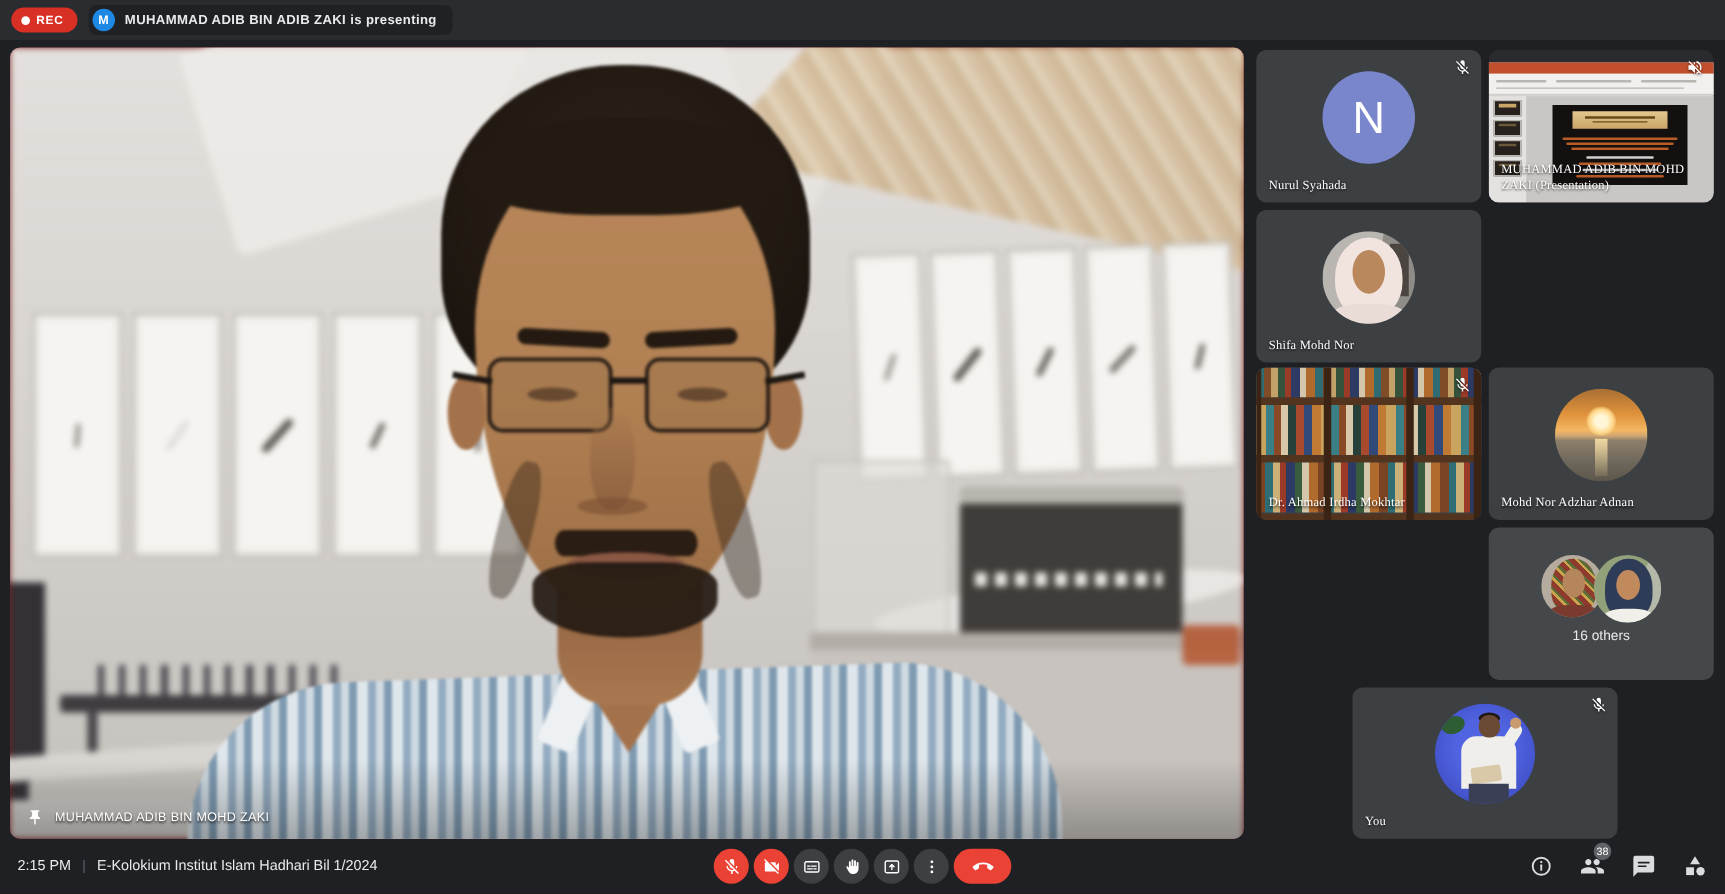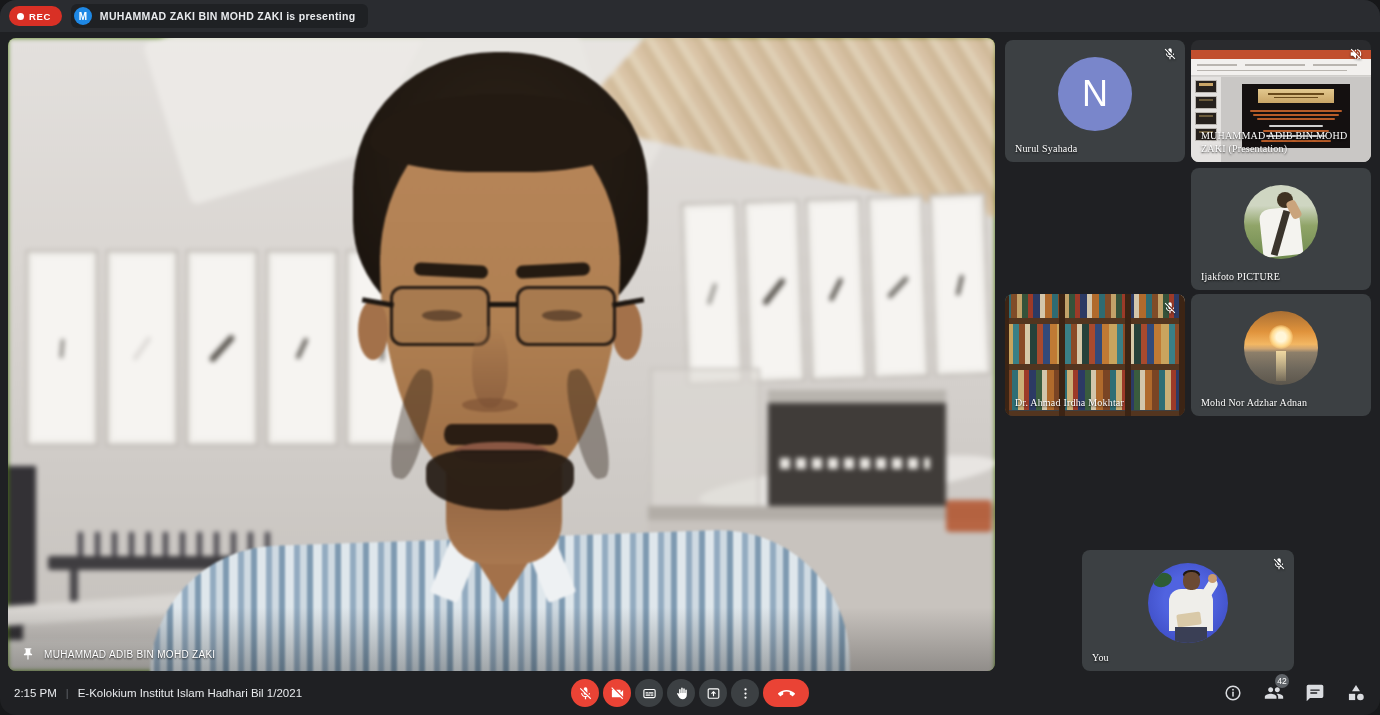--- a/index.html
+++ b/index.html
@@ -2,39 +2,38 @@
 <html><head>
 <meta charset="utf-8">
 <style>
   * { box-sizing: border-box; margin: 0; padding: 0; }
   html,body { background:#17181a; }
   #app {
     position: relative; width: 1380px; height: 715px;
     background: #1f2023; overflow: hidden;
     font-family: "Liberation Sans", sans-serif;
     color: #e8eaed;
-    border-radius: 16px;
   }
 
   
   .topbar { position:absolute; left:0; top:0; width:100%; height:32px;
     background:#2a2c30; display:flex; align-items:center; gap:9px; padding-left:9px; }
   .rec-pill { height:20px; border-radius:10px; background:#d93025; color:#fff;
     display:flex; align-items:center; gap:5px; padding:0 11px 0 8px;
     font-size:9.5px; font-weight:bold; letter-spacing:.6px; }
   .rec-dot { width:7px; height:7px; border-radius:50%; background:#fff; }
   .present-chip { height:24px; border-radius:6px; background:#1f2124;
     display:flex; align-items:center; gap:8px; padding:0 13px 0 3px; }
   .chip-avatar { width:18px; height:18px; border-radius:50%; background:#1e88e5;
     color:#fff; font-size:10px; font-weight:bold; display:flex; align-items:center; justify-content:center; }
   .chip-text { font-size:10.5px; font-weight:600; color:#e8eaed; letter-spacing:.3px; }
 
   
   .main-video { position:absolute; left:8px; top:38px; width:987px; height:633px;
-    border-radius:8px; overflow:hidden; background:#4d7c0f; }
+    border-radius:8px; overflow:hidden; background:#7f1d1d; }
   .scene-bg { position:absolute; inset:0; filter: blur(2.5px); }
   .wallbase { position:absolute; inset:0;
     background: linear-gradient(180deg,#e3e0dd 0%,#dad6d2 35%,#cfcbc7 68%,#c4c0bb 100%); }
   .ceil1 { position:absolute; left:150px; top:-60px; width:420px; height:170px;
     background:#edebe8; transform:rotate(-17deg); border-radius:8px; opacity:.85; }
   .ceil2 { position:absolute; left:420px; top:-70px; width:260px; height:190px;
     background:#e8e5e1; transform:rotate(28deg); border-radius:8px; opacity:.75; }
   .wood { position:absolute; left:560px; top:-20px; width:430px; height:200px; opacity:.55;
     background: repeating-linear-gradient(58deg,#cfa977 0 8px,#c09a62 8px 16px,#ddc396 16px 24px);
     clip-path: polygon(22% 0,100% 0,100% 100%,0 52%); }
@@ -273,21 +272,21 @@
 
 <div id="app">
 
   <div class="topbar">
     <div class="rec-pill">
       <span class="rec-dot"></span>
       <span>REC</span>
     </div>
     <div class="present-chip">
       <span class="chip-avatar">M</span>
-      <span class="chip-text">MUHAMMAD ZAKI BIN MOHD ZAKI is presenting</span>
+      <span class="chip-text">MUHAMMAD ADIB BIN ADIB ZAKI is presenting</span>
     </div>
   </div>
 
   <div class="main-video">
     <div class="scene-bg">
       <div class="wallbase"></div>
       <div class="ceil1"></div>
         <div class="ceil2"></div>
         <div class="wood"></div>
       <div class="frames-left">
@@ -430,31 +429,31 @@
           <div class="sl" style="left:19px;top:56px;width:70px;background:#b85c28"></div>
         </div>
       </div>
     </div>
     <svg class="tile-ic">
         <use href="#i-voloff"></use>
       </svg>
     <div class="name" style="width:155px">MUHAMMAD ADIB BIN MOHD ZAKI (Presentation)</div>
   </div>
 
-
-  <div class="tile" style="left:1191px;top:168px">
+  <div class="tile" style="left:1005px;top:168px">
     <div class="av">
-      <div class="i-bg"></div>
-        <div class="i-body"></div>
-        <div class="i-strap"></div>
-      <div class="i-head"></div>
-        <div class="i-arm"></div>
-    </div>
-    <div class="name">Ijakfoto PICTURE</div>
-  </div>
+      <div class="s-bg"></div>
+        <div class="s-shelf"></div>
+        <div class="s-hijab"></div>
+      <div class="s-face"></div>
+        <div class="s-body"></div>
+    </div>
+    <div class="name">Shifa Mohd Nor</div>
+  </div>
+
 
   <div class="tile" style="left:1005px;top:294px">
     <div style="position:absolute;inset:0">
       <div class="srow" style="top:0;height:30px">
           <div class="books b1"></div>
           <div class="plank"></div>
         </div>
       <div class="srow" style="top:30px;height:46px">
           <div class="books b2"></div>
           <div class="plank"></div>
@@ -477,20 +476,37 @@
   <div class="tile" style="left:1191px;top:294px">
     <div class="av">
       <div class="z-sky"></div>
         <div class="z-sun"></div>
         <div class="z-reflect"></div>
     </div>
     <div class="name">Mohd Nor Adzhar Adnan</div>
   </div>
 
 
+  <div class="tile" style="left:1191px;top:422px;background:#45484b">
+    <div class="oth-wrap">
+      <div class="oc a">
+          <div class="oA-bg"></div>
+          <div class="oA-hijab"></div>
+          <div class="oA-face"></div>
+          <div class="oA-body"></div>
+        </div>
+      <div class="oc b">
+          <div class="oB-bg"></div>
+          <div class="oB-hijab"></div>
+          <div class="oB-face"></div>
+          <div class="oB-body"></div>
+        </div>
+    </div>
+    <div class="others-label">16 others</div>
+  </div>
 
   <div class="tile" style="left:1082px;top:550px;width:212px;height:121px">
     <div class="av" style="width:80px;height:80px">
       <div class="y-bg"></div>
         <div class="y-plant"></div>
         <div class="y-body"></div>
       <div class="y-arm"></div>
         <div class="y-hand"></div>
         <div class="y-hair"></div>
       <div class="y-head"></div>
@@ -499,21 +515,21 @@
     </div>
     <svg class="tile-ic">
         <use href="#i-micoff"></use>
       </svg>
     <div class="name">You</div>
   </div>
 
   <div class="meet-info">
     <span class="time">2:15 PM</span>
     <span class="sep">|</span>
-    <span class="mname">E-Kolokium Institut Islam Hadhari Bil 1/2021</span>
+    <span class="mname">E-Kolokium Institut Islam Hadhari Bil 1/2024</span>
   </div>
 
   <div class="controls">
     <div class="ctrl red">
       <svg viewBox="0 0 24 24">
           <use href="#i-micoff"></use>
         </svg>
     </div>
     <div class="ctrl red">
       <svg viewBox="0 0 24 24">
@@ -556,21 +572,21 @@
       <svg viewBox="0 0 24 24">
           <circle cx="12" cy="12" r="8.2" fill="none" stroke="#dadce0" stroke-width="1.8"></circle>
           <path d="M12 11v4.5" stroke="#dadce0" stroke-width="1.8" stroke-linecap="round"></path>
           <circle cx="12" cy="8" r="1.1" fill="#dadce0"></circle>
         </svg>
     </div>
     <div class="ric">
       <svg viewBox="0 0 24 24">
           <path fill="#dadce0" d="M16 11c1.66 0 2.99-1.34 2.99-3S17.66 5 16 5s-3 1.34-3 3 1.34 3 3 3zm-8 0c1.66 0 2.99-1.34 2.99-3S9.66 5 8 5 5 6.34 5 8s1.34 3 3 3zm0 2c-2.33 0-7 1.17-7 3.5V19h14v-2.5c0-2.33-4.67-3.5-7-3.5zm8 0c-.29 0-.62.02-.97.05 1.16.84 1.97 1.97 1.97 3.45V19h6v-2.5c0-2.33-4.67-3.5-7-3.5z"></path>
         </svg>
-      <span class="badge">42</span>
+      <span class="badge">38</span>
     </div>
     <div class="ric">
       <svg viewBox="0 0 24 24">
           <path fill="#dadce0" d="M20 2H4a2 2 0 00-2 2v18l4-4h14a2 2 0 002-2V4a2 2 0 00-2-2z"></path>
           <path d="M7 8.5h10M7 12h7" stroke="#202124" stroke-width="1.6" stroke-linecap="round"></path>
         </svg>
     </div>
     <div class="ric">
       <svg viewBox="0 0 24 24">
           <path fill="#dadce0" d="M12 2.5L16.8 10H7.2L12 2.5z"></path>

